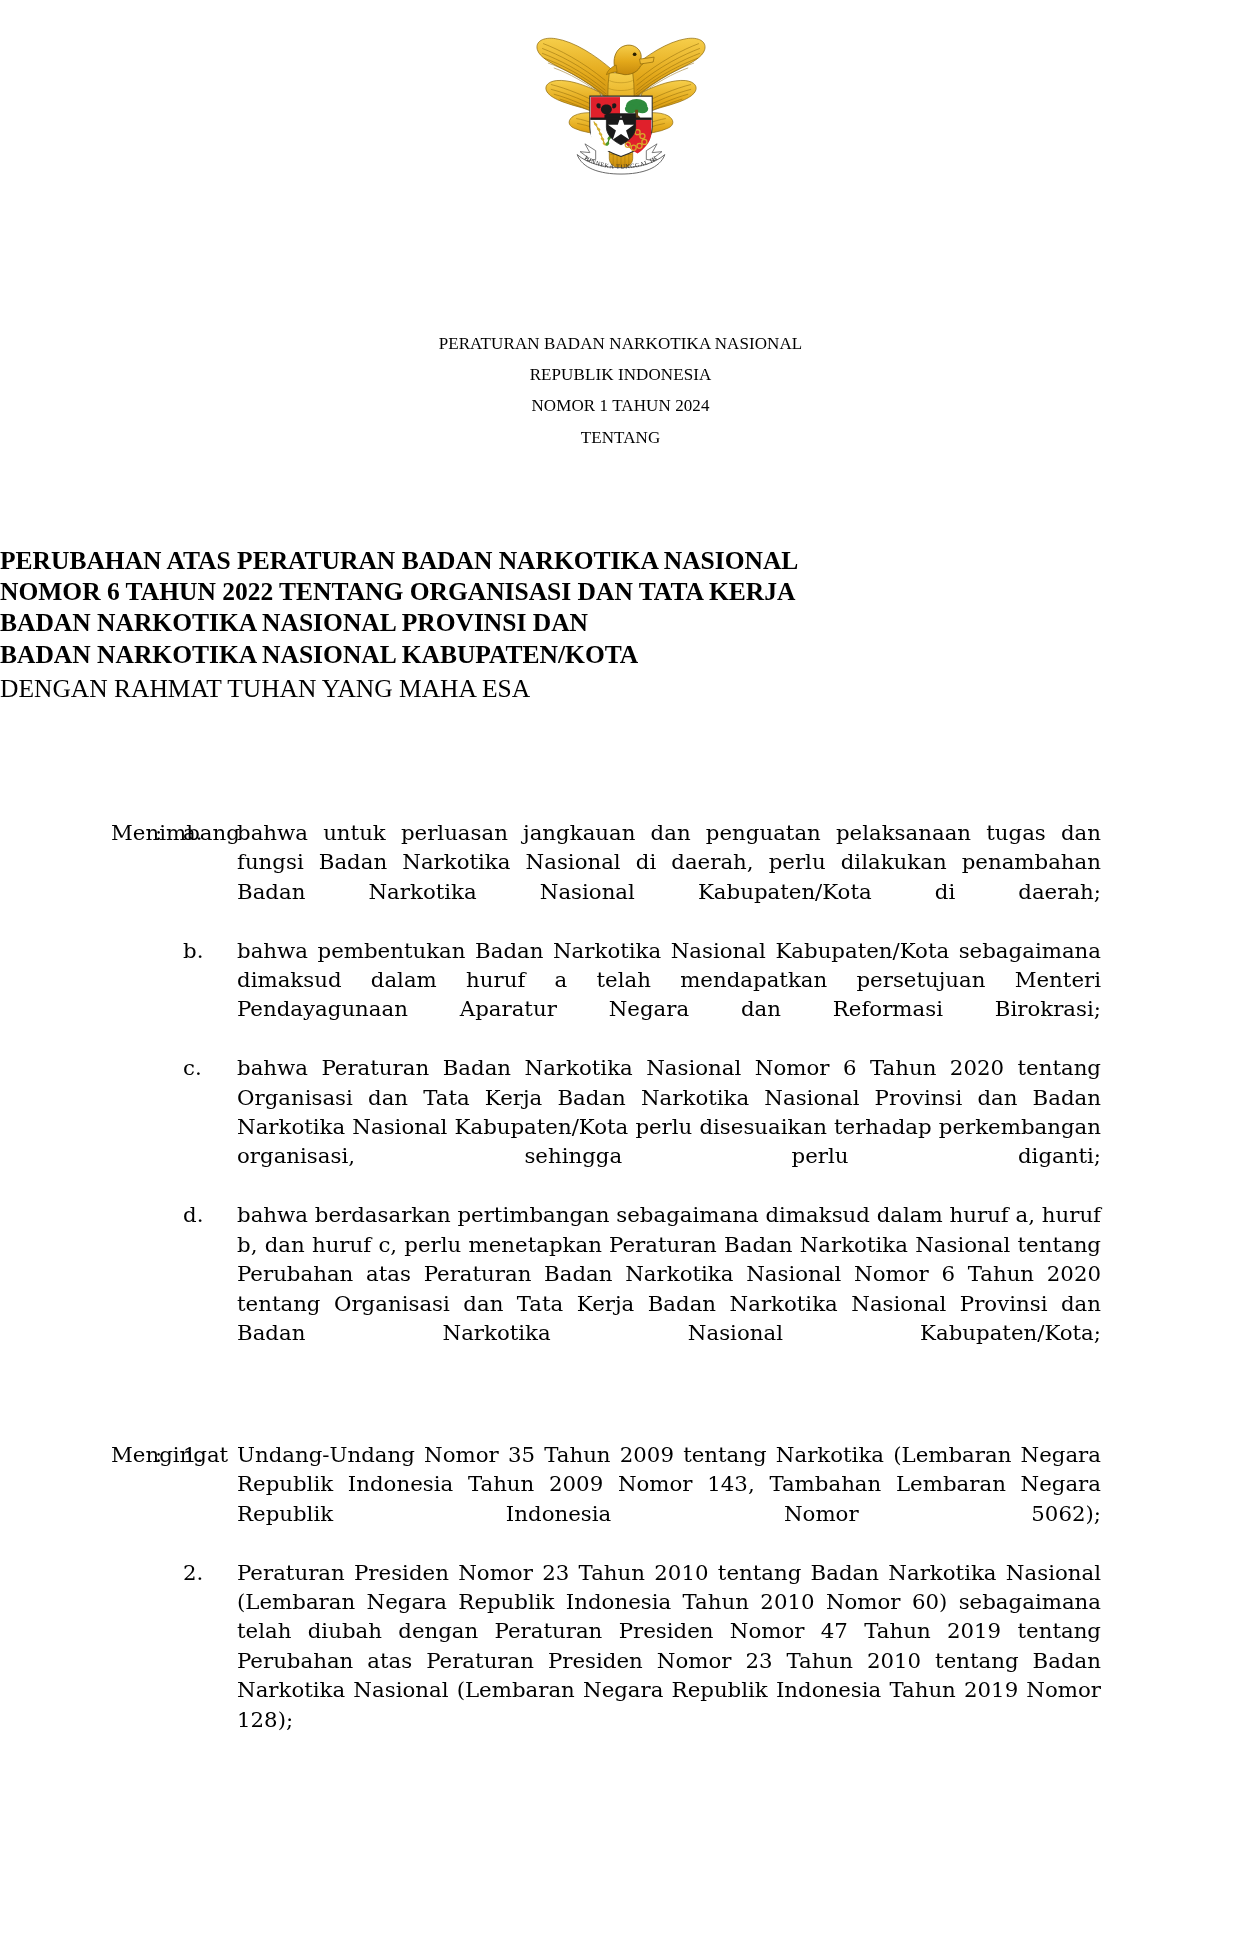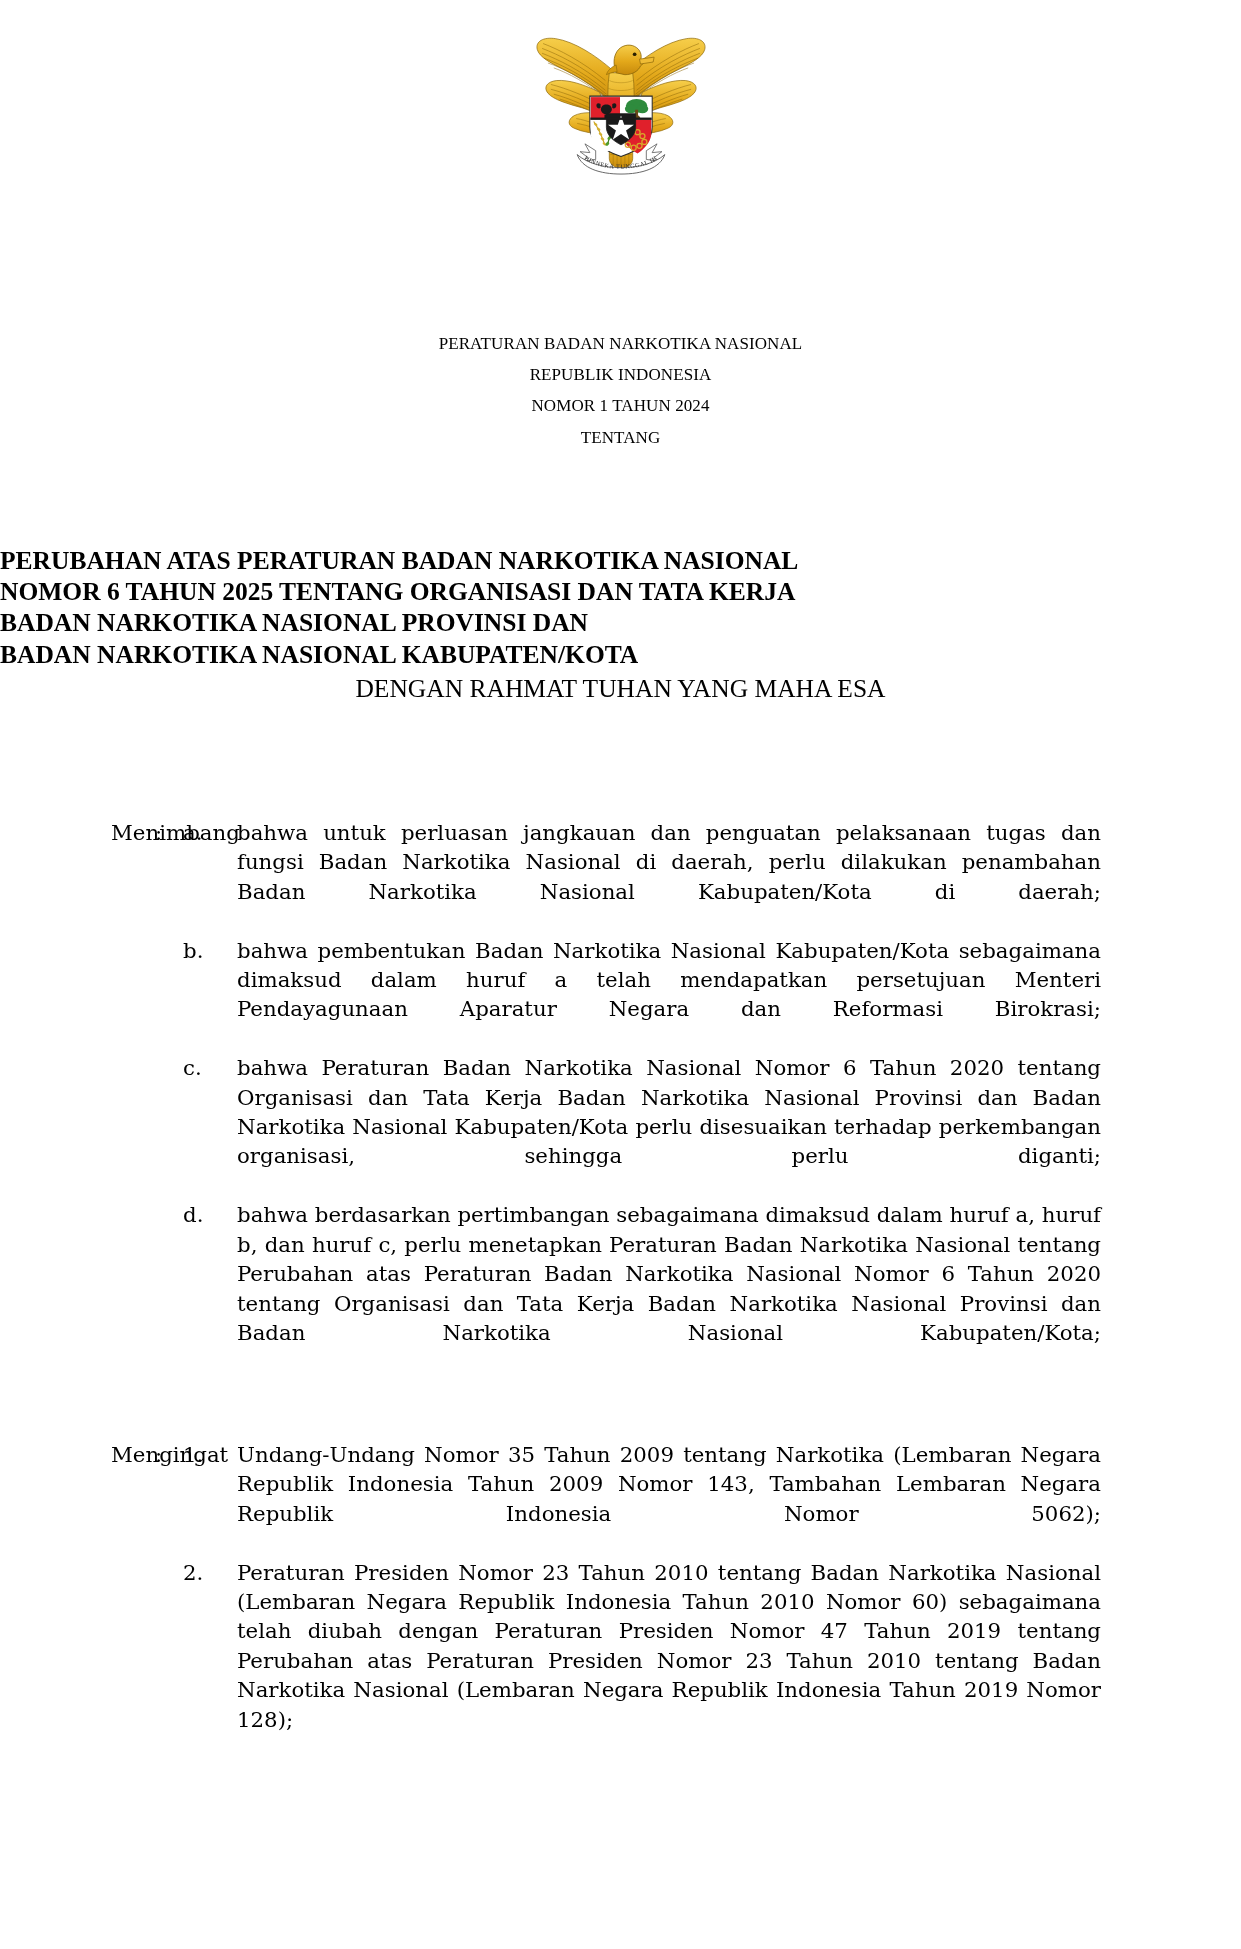--- a/index.html
+++ b/index.html
@@ -61,21 +61,21 @@
     line-height: 31.2px;
     font-weight: bold;
   }
   .title-sub .tline { display: block; }
 
   .rahmat {
     position: absolute;
     top: 673px;
     left: 0;
     width: 1241px;
-    text-align: center;
+    text-align: left;
     font-size: 25.5px;
     line-height: 31.2px;
   }
   .kepala {
     position: absolute;
     top: 733px;
     left: 0;
     width: 1241px;
     text-align: center;
     font-size: 25.5px;
@@ -311,21 +311,21 @@
 
   <div class="title-block">
     <span class="tline">PERATURAN BADAN NARKOTIKA NASIONAL</span>
     <span class="tline">REPUBLIK INDONESIA</span>
     <span class="tline">NOMOR 1 TAHUN 2024</span>
     <span class="tline">TENTANG</span>
   </div>
 
   <div class="title-sub">
     <span class="tline">PERUBAHAN ATAS PERATURAN BADAN NARKOTIKA NASIONAL</span>
-    <span class="tline">NOMOR 6 TAHUN 2025 TENTANG ORGANISASI DAN TATA KERJA</span>
+    <span class="tline">NOMOR 6 TAHUN 2022 TENTANG ORGANISASI DAN TATA KERJA</span>
     <span class="tline">BADAN NARKOTIKA NASIONAL PROVINSI DAN</span>
     <span class="tline">BADAN NARKOTIKA NASIONAL KABUPATEN/KOTA</span>
   </div>
 
   <div class="rahmat">DENGAN RAHMAT TUHAN YANG MAHA ESA</div>
 
   <div class="clause body-font" id="menimbang-block">
     <div class="clause-row">
       <div class="clause-label">Menimbang</div>
       <div class="clause-colon">:</div>

